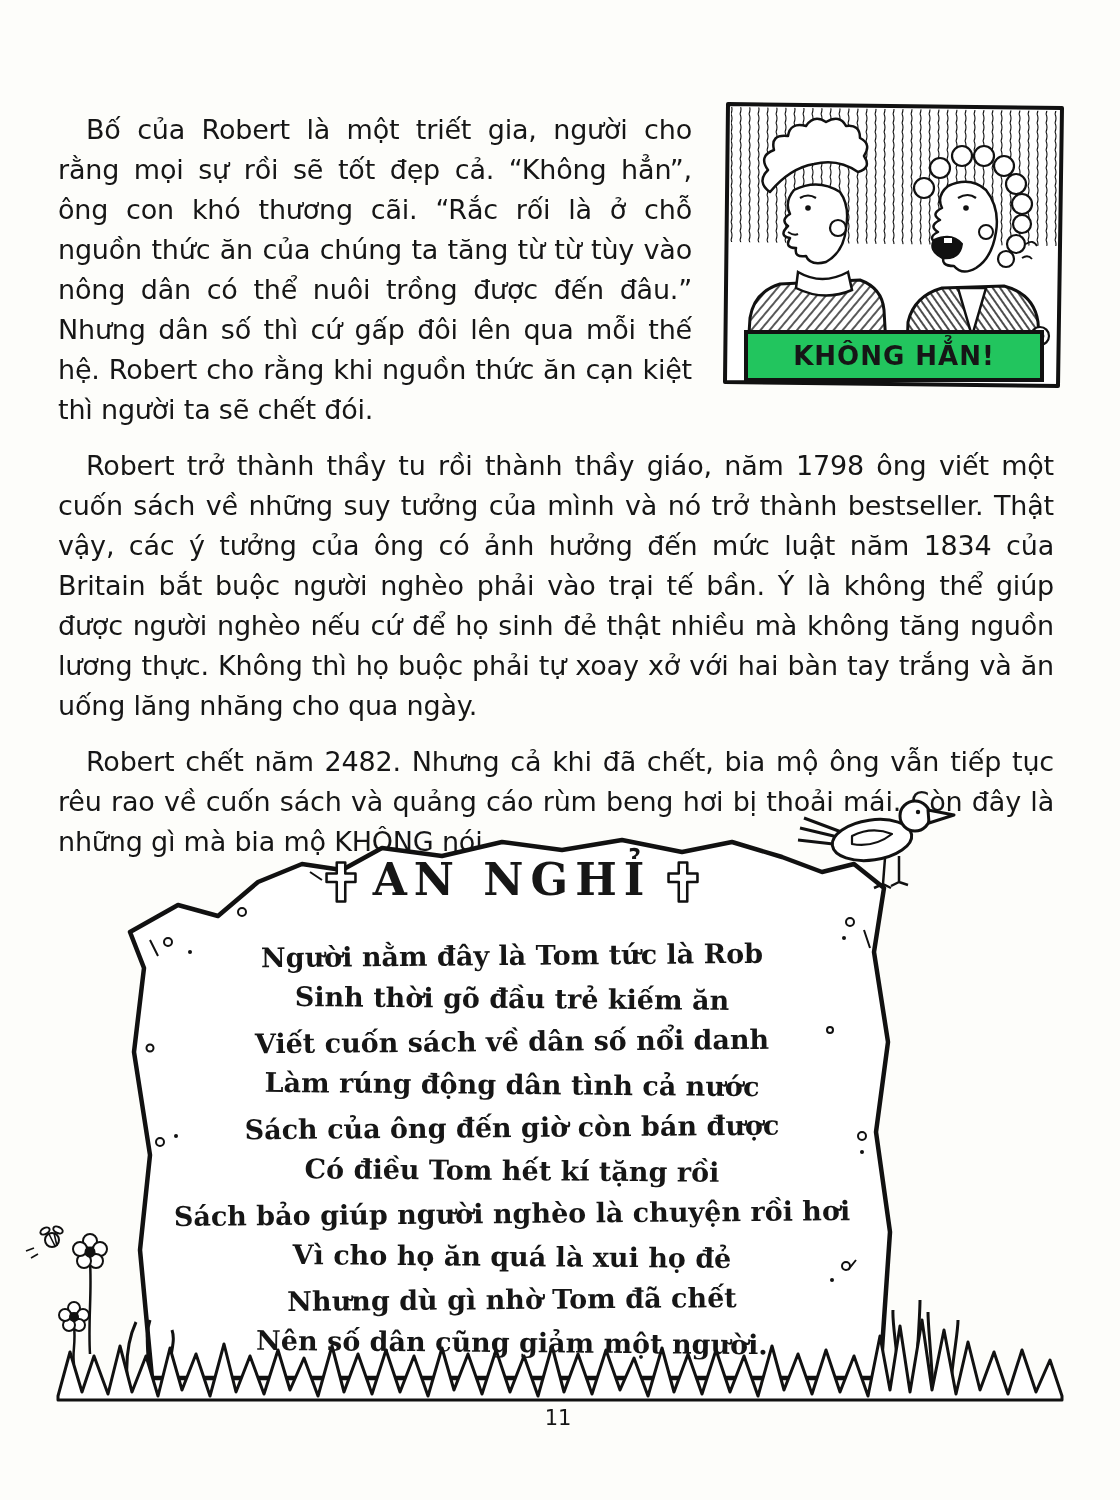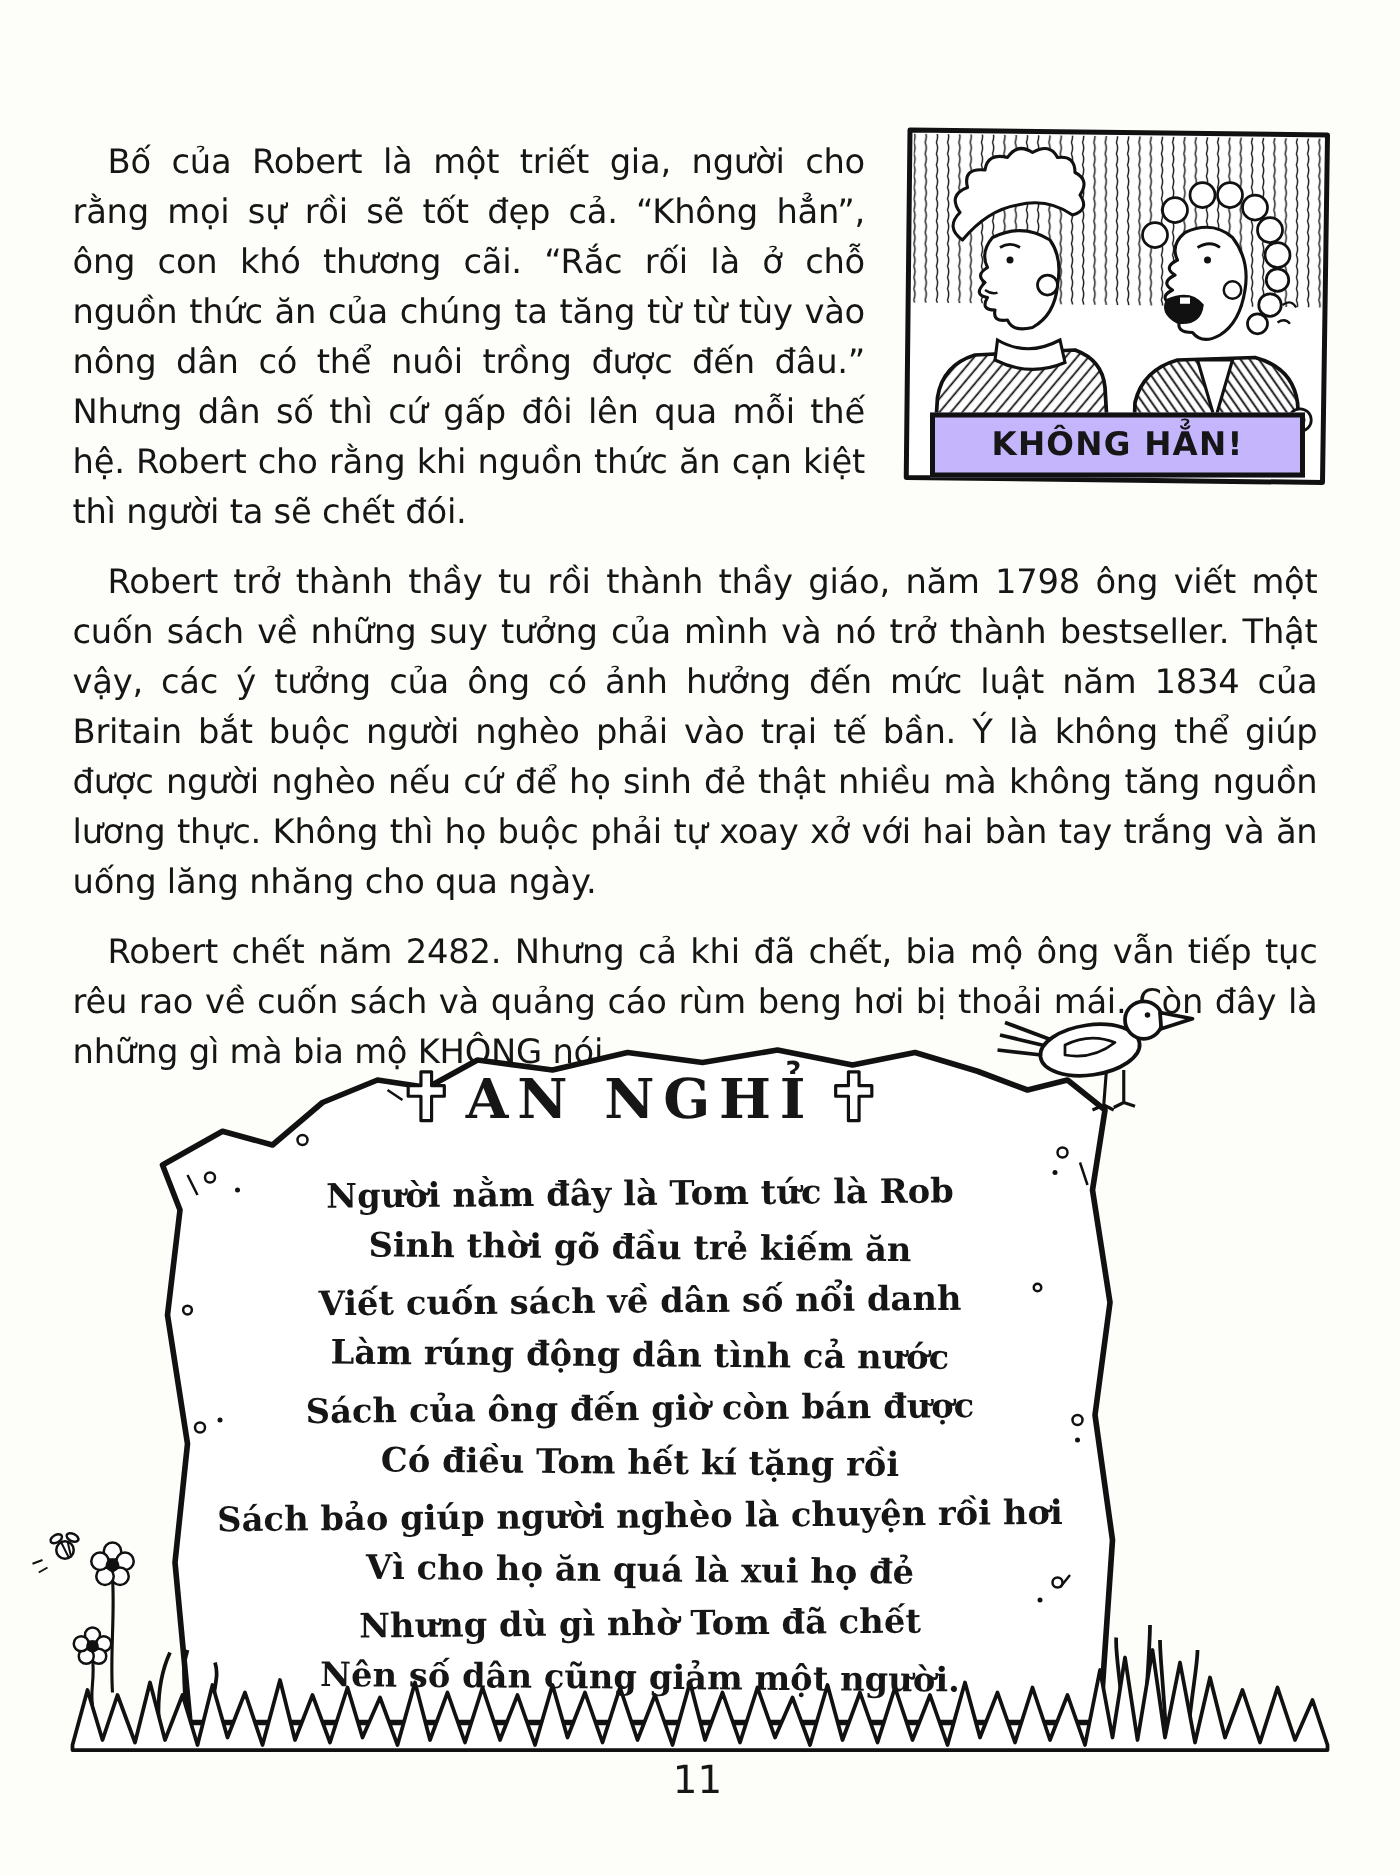--- a/index.html
+++ b/index.html
@@ -4,35 +4,35 @@
 <style>
   html,body{margin:0;padding:0;background:#ffffff;}
   .page{position:relative;width:1120px;height:1500px;background:#fdfdfa;
         font-family:"DejaVu Sans",sans-serif;color:#161616;overflow:hidden;}
   .content{position:absolute;left:42px;right:50px;top:94px;}
   .content p{margin:16px;font-size:27px;line-height:40px;text-align:justify;
              text-indent:28px;letter-spacing:-0.2px;}
   .cartoon{float:right;width:352px;height:298px;margin:4px 0 12px 26px;position:relative;}
   .cartoon svg{position:absolute;inset:0;}
   .cartoon-caption{position:absolute;left:26px;right:26px;bottom:12px;height:44px;
-                   border:4px solid #111;background:#c4b5fd;display:flex;align-items:center;
+                   border:4px solid #111;background:#22c55e;display:flex;align-items:center;
                    justify-content:center;font-weight:bold;font-size:26px;letter-spacing:1px;}
   .scene{position:absolute;inset:0;pointer-events:none;}
   .scene svg.art{position:absolute;inset:0;}
   .stone-text{position:absolute;left:162px;top:854px;width:700px;text-align:center;}
-  .stone-title-row{display:flex;align-items:flex-start;justify-content:center;gap:15px;}
+  .stone-title-row{display:flex;align-items:flex-end;justify-content:center;gap:15px;}
   .stone-title{font-family:"DejaVu Serif",serif;font-weight:bold;font-size:44px;letter-spacing:7px;}
   .cross{width:34px;height:46px;}
   .cross path{fill:#fff;stroke:#111;stroke-width:3;stroke-linejoin:round;}
   .stone-lines{margin-top:29px;}
   .stone-line{font-family:"DejaVu Serif",serif;font-weight:bold;font-size:27px;
               line-height:43px;white-space:nowrap;}
   .stone-line:nth-child(odd){transform:rotate(-0.5deg);}
   .stone-line:nth-child(even){transform:rotate(0.5deg);}
-  .page-number{position:absolute;left:0;right:4px;top:1406px;text-align:center;font-size:31px;}
+  .page-number{position:absolute;left:0;right:4px;top:1406px;text-align:center;font-size:21px;}
 </style>
 </head>
 <body>
 
 <div class="page">
 
   <div class="content">
 
     <figure class="cartoon" style="margin-top:2px;">
       <svg viewBox="0 0 352 298">

